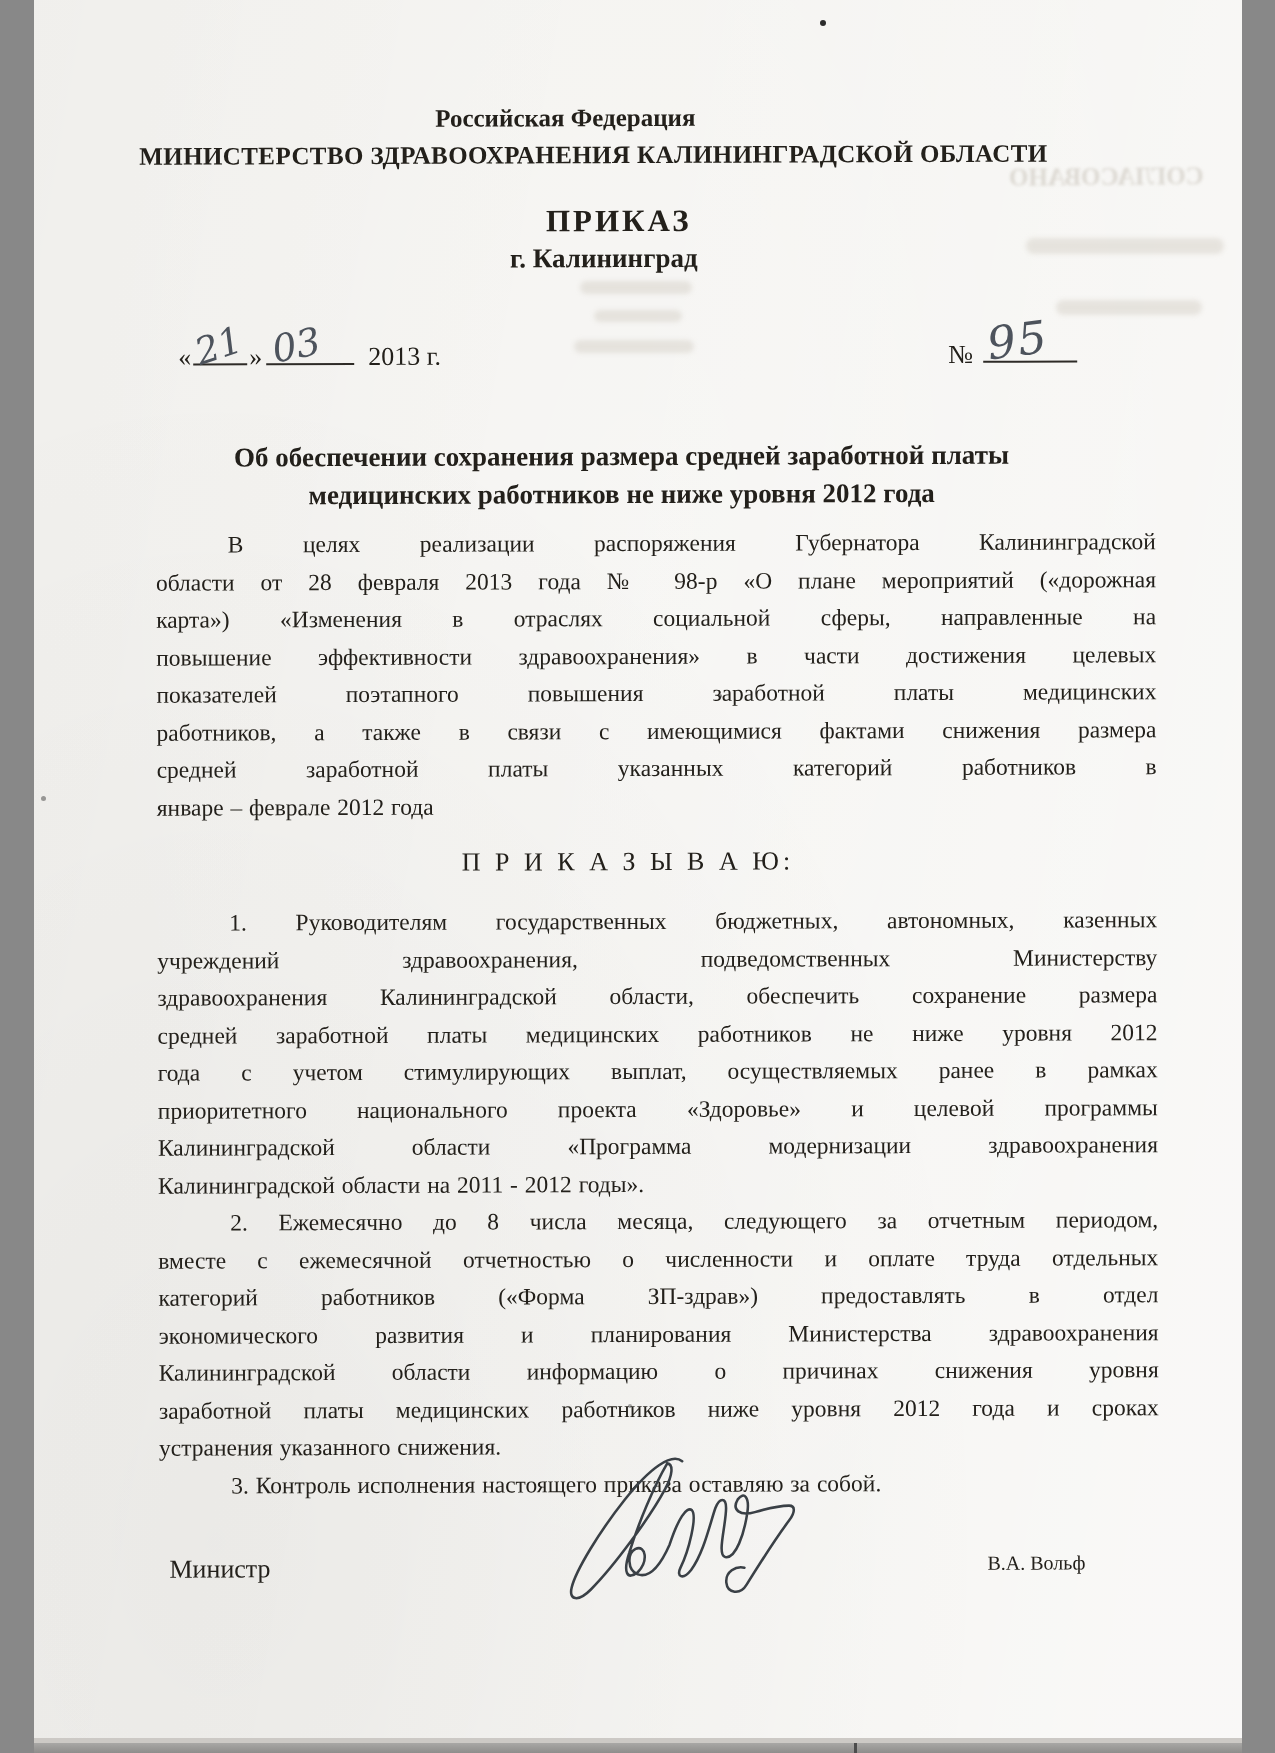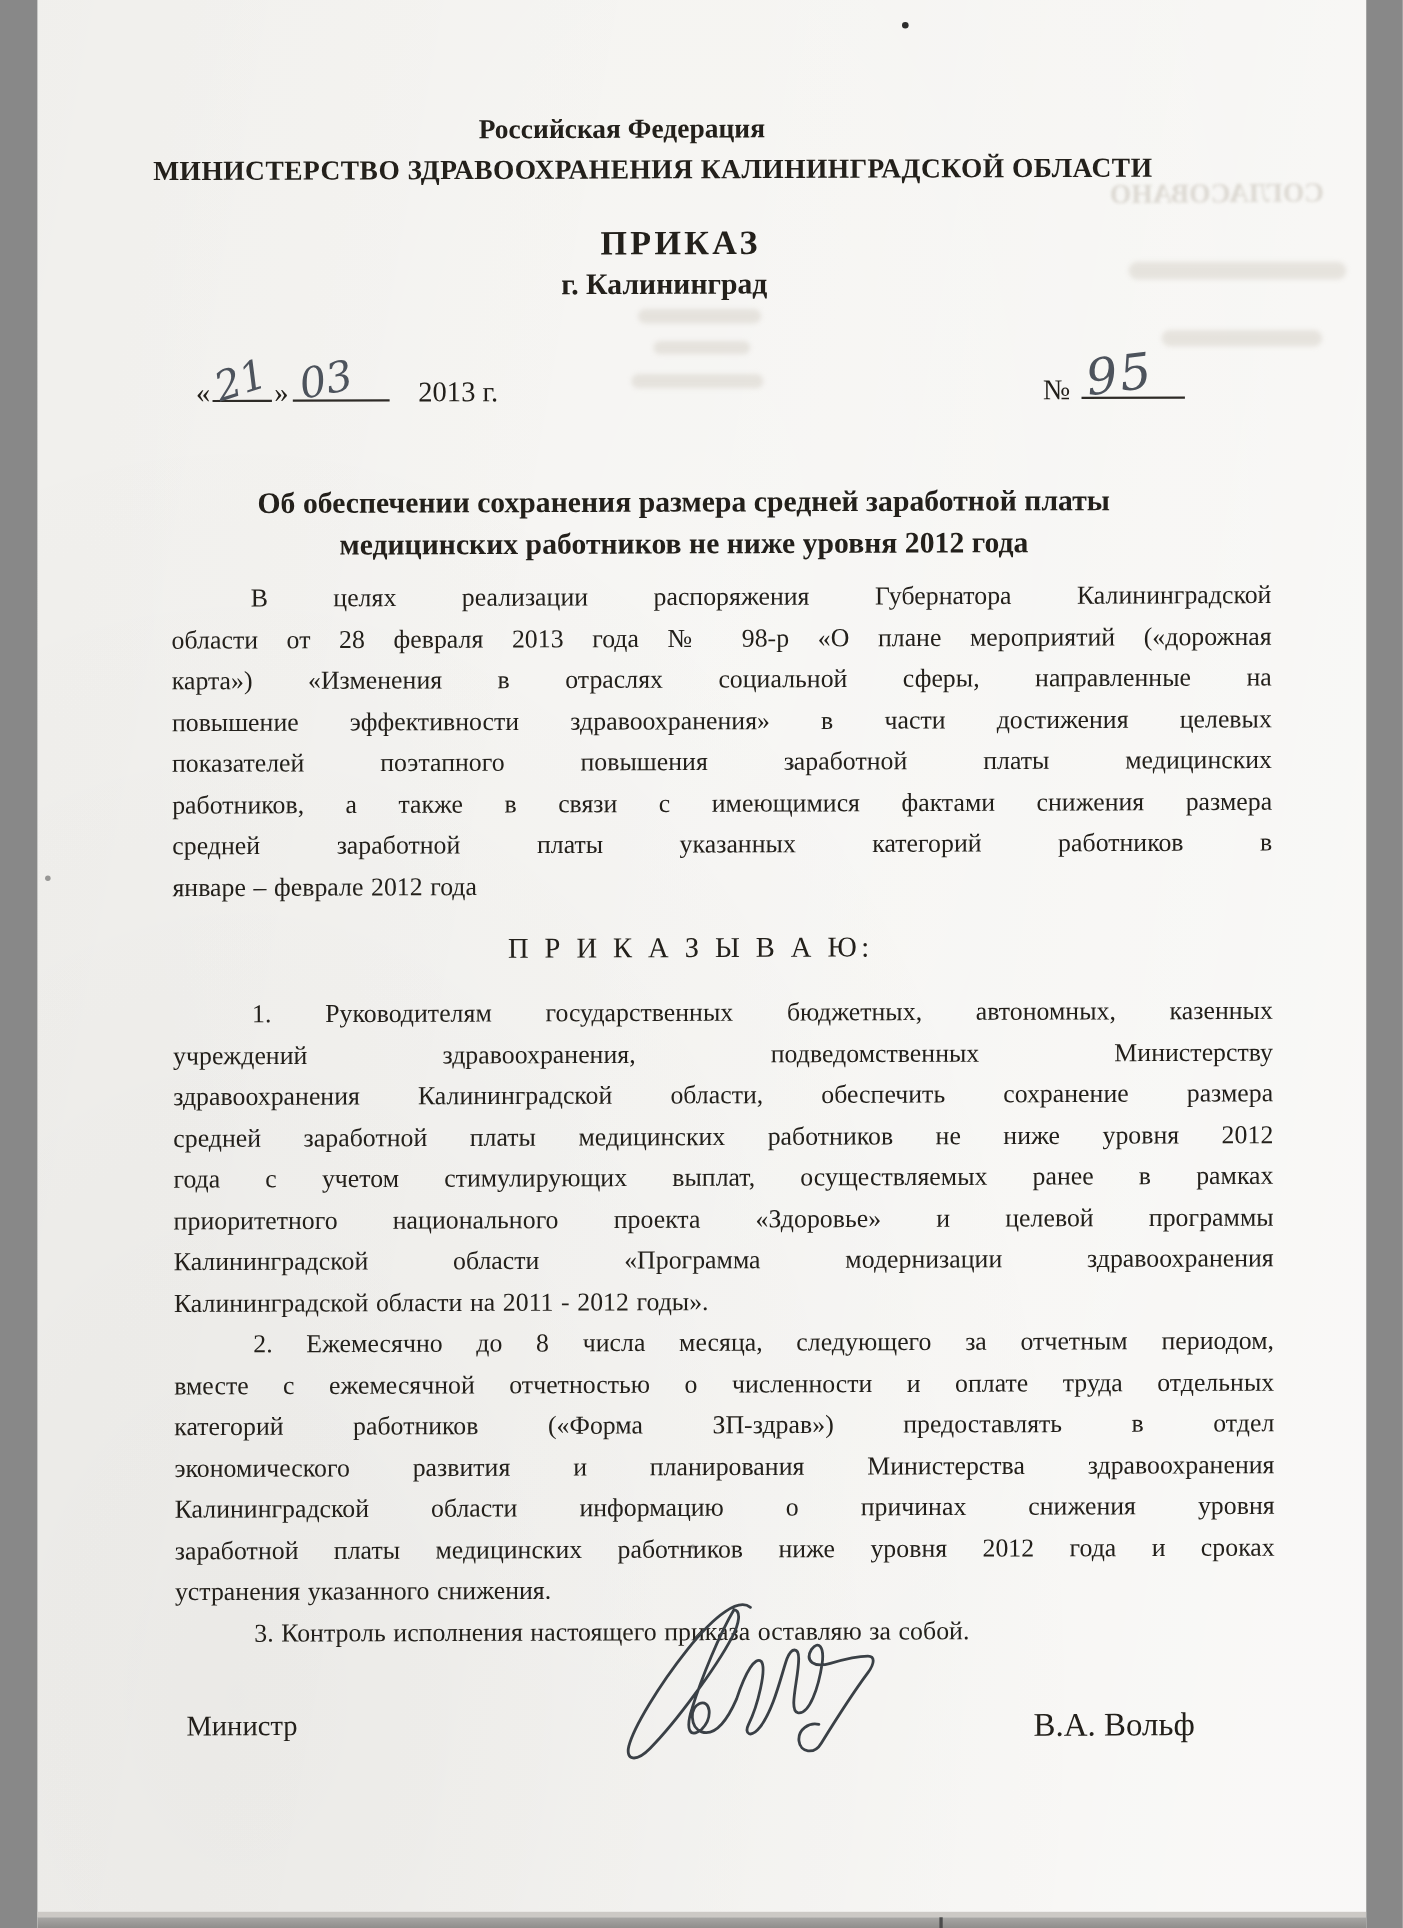--- a/index.html
+++ b/index.html
@@ -24,21 +24,21 @@
   .ministry{top:141px;font-size:25px;transform:translateX(-42px);letter-spacing:.4px;}
   .doctype {top:203px;font-size:31px;transform:translateX(-17px);letter-spacing:3px;}
   .city    {top:243px;font-size:27px;transform:translateX(-32px);}
 
   
   .date-row{position:absolute;top:332px;left:0;width:100%;height:60px;font-size:26px;}
   .date-left{position:absolute;left:146px;top:0;display:flex;align-items:baseline;}
   .blank{display:inline-block;border-bottom:2px solid #2e2b27;position:relative;height:30px;}
   .blank-day{width:54px;margin:0 2px;}
   .blank-month{width:88px;margin:0 6px 0 4px;}
-  .year{margin-left:20px;}
+  .year{margin-left:8px;}
   .num-group{position:absolute;left:916px;top:0;display:flex;align-items:baseline;}
   .blank-num{width:94px;margin-left:10px;}
   .hw{
     position:absolute;
     font-family:"DejaVu Serif","Liberation Serif",serif;
     font-style:italic;
     color:#4d535c;
     white-space:nowrap;
   }
   .hw-day  {left:2px;bottom:-4px;font-size:37px;transform:rotate(-18deg);}
@@ -53,21 +53,21 @@
   .order-word{position:absolute;top:847px;left:0;width:100%;text-align:center;
               font-size:26px;letter-spacing:4px;transform:translateX(-10px);}
   .body-block{position:absolute;top:525px;left:123px;width:1000px;font-size:23.5px;line-height:37.5px;}
   .body-items{position:absolute;top:903px;left:123px;width:1000px;font-size:23.5px;line-height:37.5px;}
   .tline{text-align:justify;text-align-last:justify;word-spacing:1px;white-space:normal;}
   .tline.last{text-align:left;text-align-last:left;}
   .tline.first{padding-left:72px;}
 
   
   .signoff-title{position:absolute;top:1553px;left:133px;font-size:26px;font-family:Liberation Serif, serif;}
-  .signoff-name {position:absolute;top:1553px;left:903px;font-size:30px;}
+  .signoff-name {position:absolute;top:1553px;left:951px;font-size:20px;}
   .sig-wrap{position:absolute;top:1450px;left:516px;width:256px;height:156px;}
   .sig-wrap svg{width:100%;height:100%;}
 
   
   .ghost-text{
     position:absolute;font-weight:bold;color:#c6c0b6;opacity:.55;
     filter:blur(1.6px);transform:scaleX(-1) rotate(.5deg);white-space:nowrap;
   }
   .ghost-agreed{top:163px;left:975px;font-size:25px;}
   .ghost-blob{position:absolute;background:#d5d0c7;opacity:.5;filter:blur(2.5px);border-radius:8px;}

